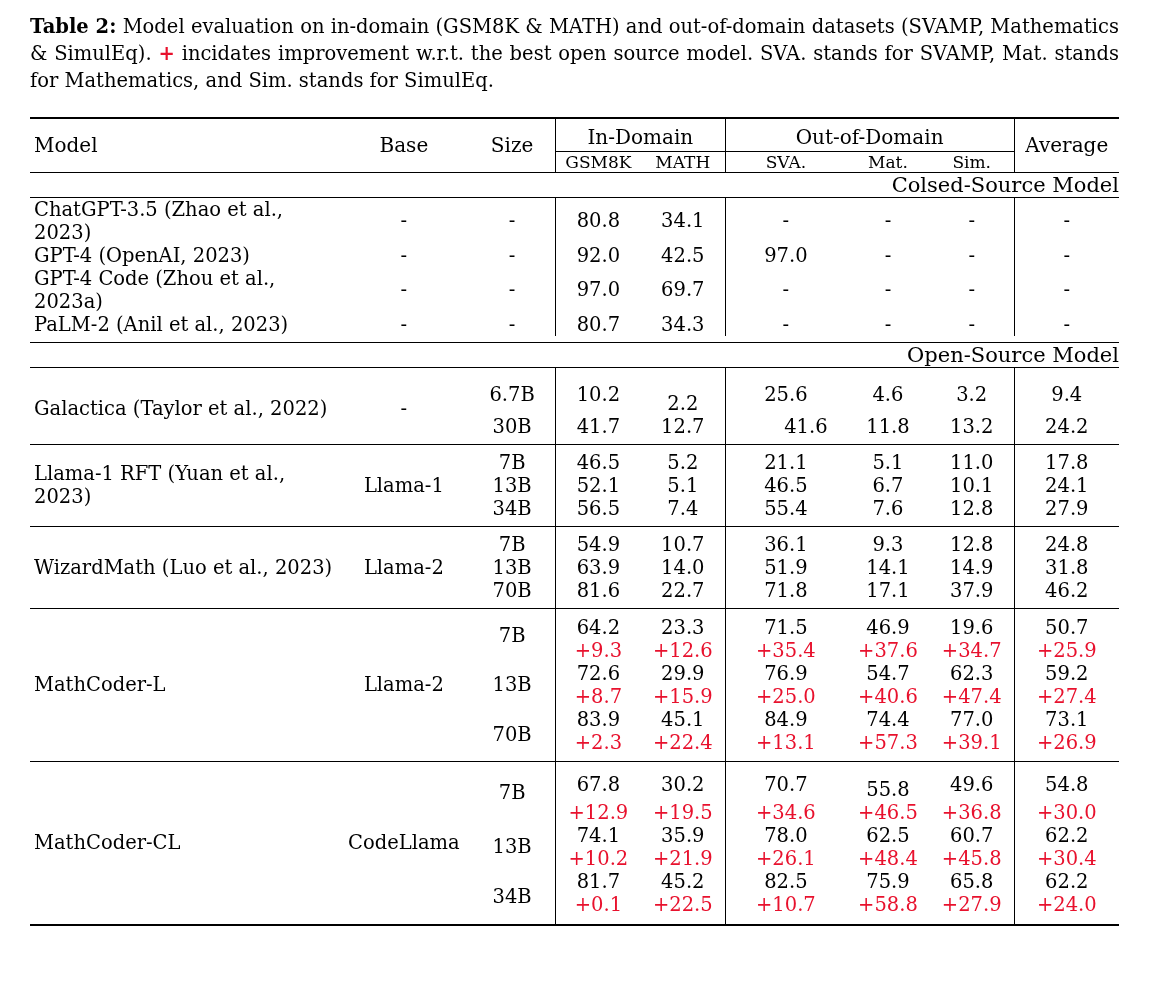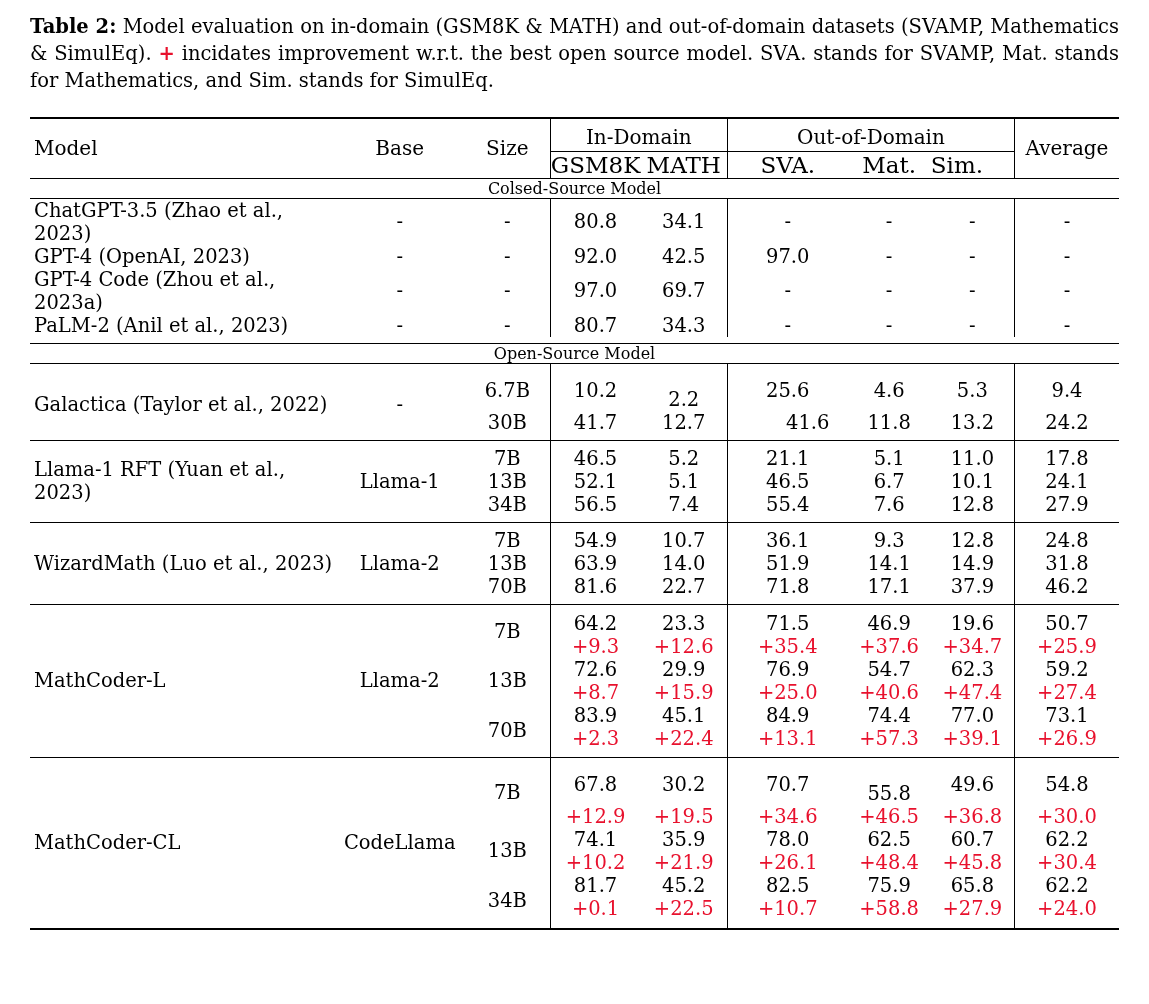--- a/index.html
+++ b/index.html
@@ -55,27 +55,27 @@
   .c-avg { width: 110px; text-align: center; }
 
   .vline-left { border-left: 1.1px solid #000; }
 
   .hdr-row td {
     font-weight: bold;
     font-size: 20px;
     padding: 7px 0 3px 0;
   }
   .hdr-row2 td {
-    font-size: 23px;
+    font-size: 17px;
     padding: 1px 0 6px 0;
   }
   .group-title td {
-    text-align: center;
-    font-weight: bold;
-    font-size: 16px;
+    text-align: right;
+    font-weight: bold;
+    font-size: 21px;
     padding: 8px 0 8px 0;
   }
   .data-row td {
     padding: 2.5px 0;
     font-size: 19.5px;
   }
   .data-row td.c-model { padding-left: 4px; }
   .red-row td {
     color: #e8112d;
     font-weight: bold;
@@ -113,21 +113,21 @@
       <td class="c-size" rowspan="2">Size</td>
       <td class="c-num vline-left underline-cell inner-hdr-cell" colspan="2" style="text-align:center;">In-Domain</td>
       <td class="c-num vline-left underline-cell inner-hdr-cell" colspan="3" style="text-align:center;">Out-of-Domain</td>
       <td class="c-avg vline-left" rowspan="2">Average</td>
     </tr>
     <tr class="hdr-row2">
       <td class="c-num vline-left" style="text-align:center;">GSM8K</td>
       <td class="c-num" style="text-align:center;">MATH</td>
       <td class="c-num vline-left" style="text-align:center;">SVA.</td>
       <td class="c-num" style="text-align:center;">Mat.</td>
-      <td class="c-num" style="text-align:left;">Sim.</td>
+      <td class="c-num" style="text-align:center;">Sim.</td>
     </tr>
     <tr class="rule-mid">
       <td colspan="9" style="height:0;padding:0;"></td>
     </tr>
 
     <tr class="group-title">
       <td colspan="9">Colsed-Source Model</td>
     </tr>
     <tr class="rule-mid">
       <td colspan="9" style="height:0;padding:0;"></td>
@@ -189,21 +189,21 @@
     </tr>
 
     <tr class="data-row">
       <td class="c-model" rowspan="2" style="padding-top:6px;">Galactica (Taylor et al., 2022)</td>
       <td class="c-base" rowspan="2" style="padding-top:6px;">-</td>
       <td class="c-size" style="padding-top:6px;">6.7B</td>
       <td class="c-num vline-left" style="padding-top:6px;">10.2</td>
       <td class="c-num" style="padding-top:24px;">2.2</td>
       <td class="c-num vline-left" style="padding-top:6px;">25.6</td>
       <td class="c-num" style="padding-top:6px;">4.6</td>
-      <td class="c-num" style="padding-top:6px;">5.3</td>
+      <td class="c-num" style="padding-top:6px;">3.2</td>
       <td class="c-avg vline-left" style="padding-top:6px;">9.4</td>
     </tr>
     <tr class="data-row">
       <td class="c-size" style="padding-bottom:6px;">30B</td>
       <td class="c-num vline-left" style="padding-bottom:6px;">41.7</td>
       <td class="c-num" style="padding-bottom:6px;">12.7</td>
       <td class="c-num vline-left" style="padding-bottom:6px;padding-left:40px;">41.6</td>
       <td class="c-num" style="padding-bottom:6px;">11.8</td>
       <td class="c-num" style="padding-bottom:6px;">13.2</td>
       <td class="c-avg vline-left" style="padding-bottom:6px;">24.2</td>
@@ -335,21 +335,21 @@
       <td colspan="9" style="height:0;padding:0;"></td>
     </tr>
 
     <tr class="data-row">
       <td class="c-model" rowspan="6">MathCoder-CL</td>
       <td class="c-base" rowspan="6">CodeLlama</td>
       <td class="c-size" rowspan="2">7B</td>
       <td class="c-num vline-left" style="padding-top:7px;">67.8</td>
       <td class="c-num" style="padding-top:7px;">30.2</td>
       <td class="c-num vline-left" style="padding-top:7px;">70.7</td>
-      <td class="c-num" style="padding-top:24px;">55.8</td>
+      <td class="c-num" style="padding-top:16px;">55.8</td>
       <td class="c-num" style="padding-top:7px;">49.6</td>
       <td class="c-avg vline-left" style="padding-top:7px;">54.8</td>
     </tr>
     <tr class="data-row red-row">
       <td class="c-num vline-left">+12.9</td>
       <td class="c-num">+19.5</td>
       <td class="c-num vline-left">+34.6</td>
       <td class="c-num">+46.5</td>
       <td class="c-num">+36.8</td>
       <td class="c-avg vline-left">+30.0</td>

